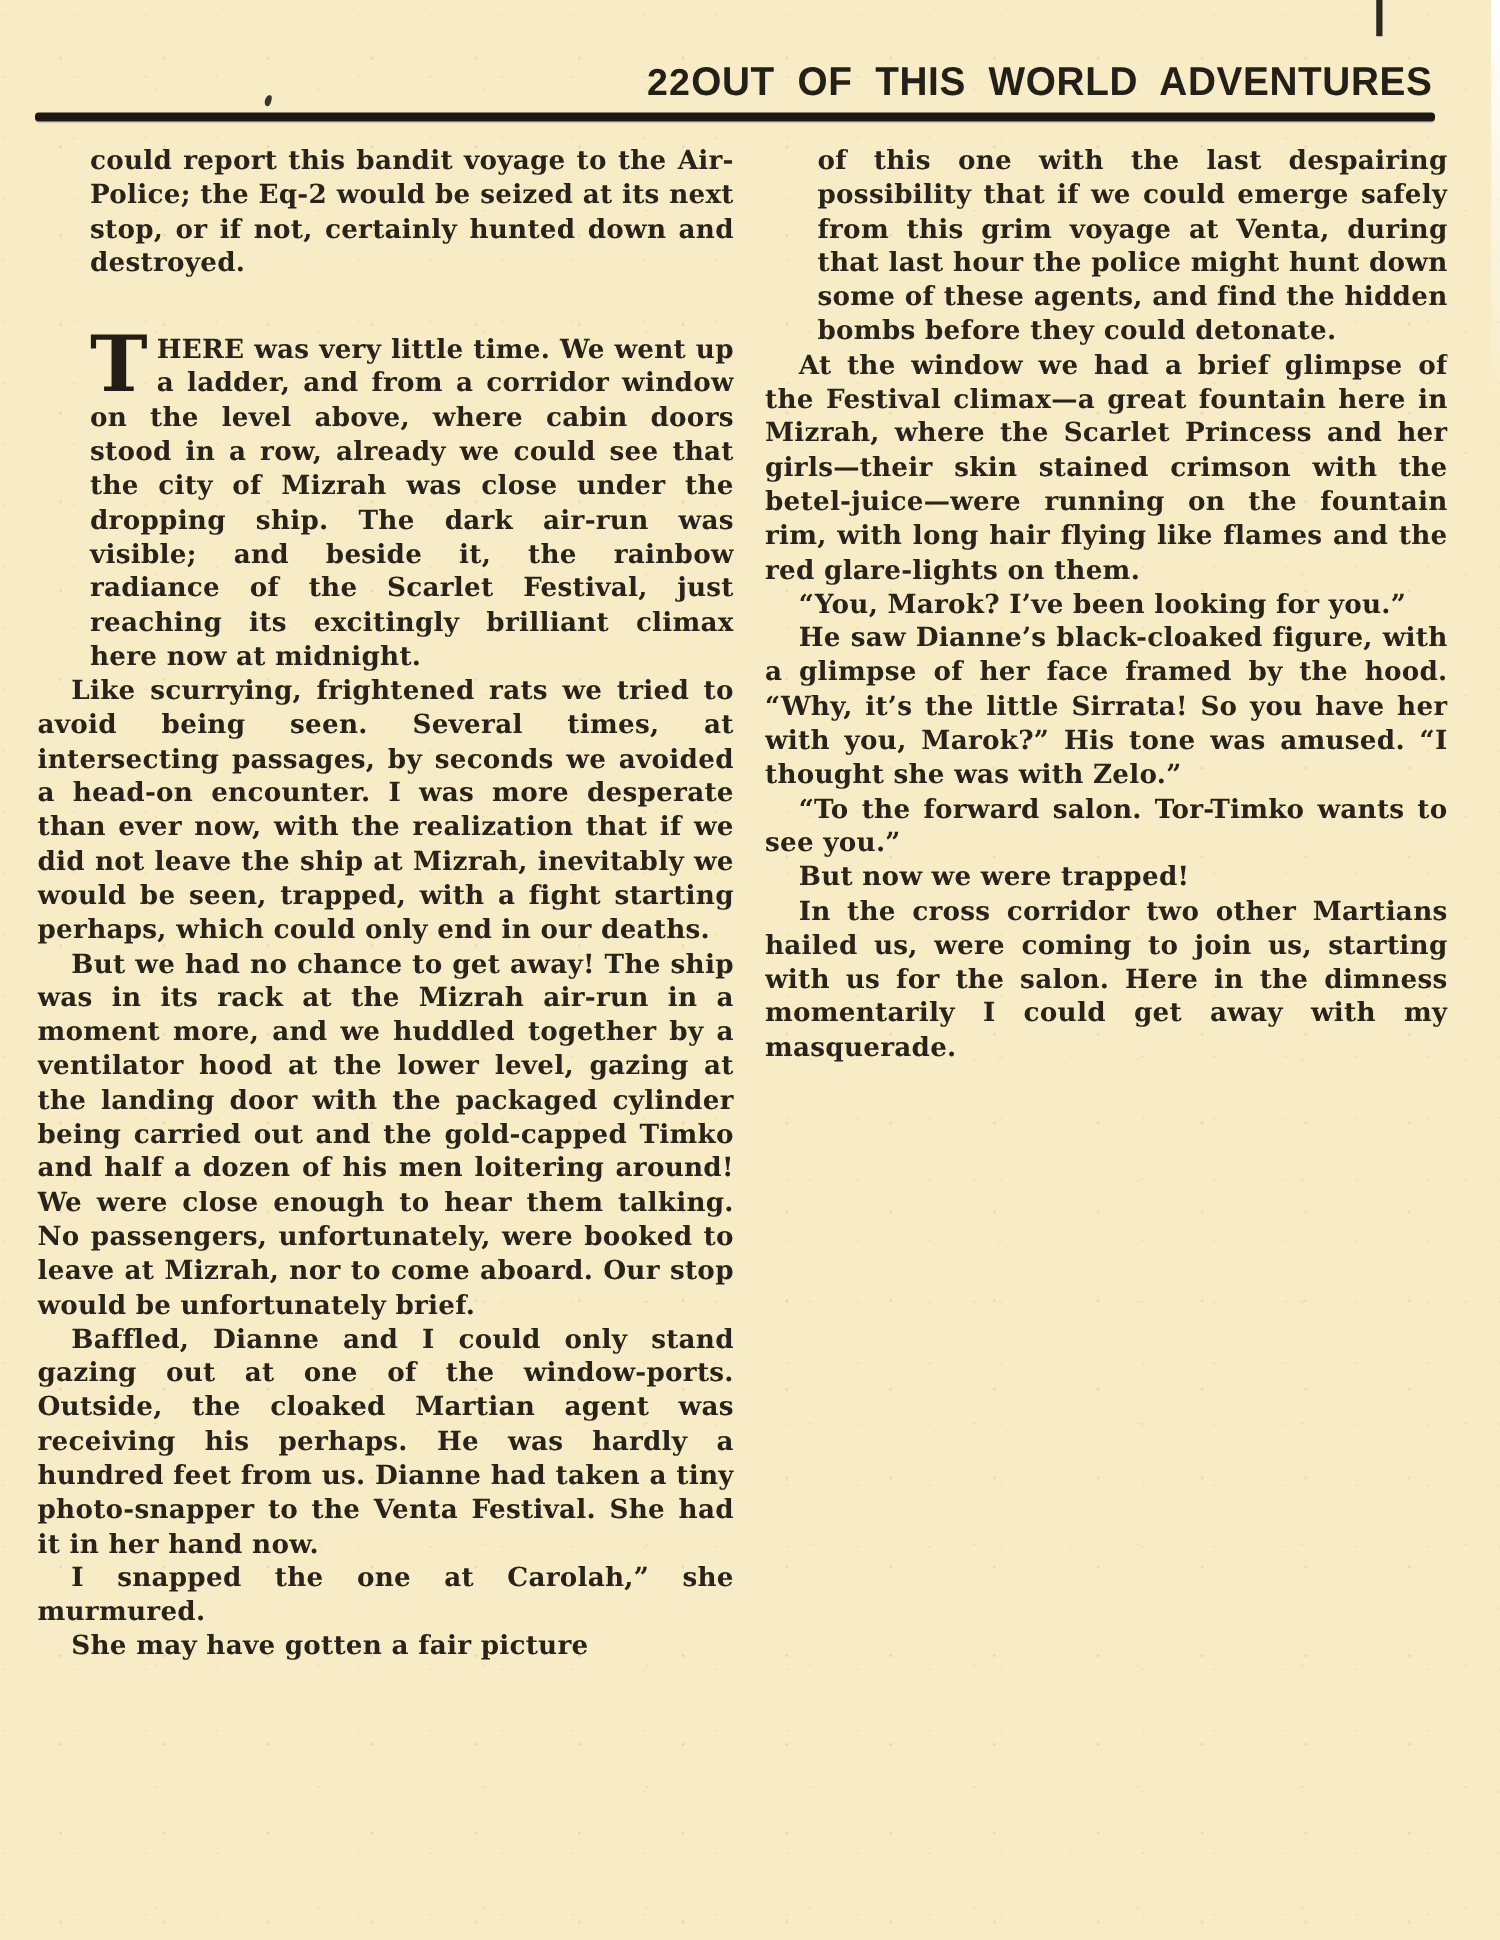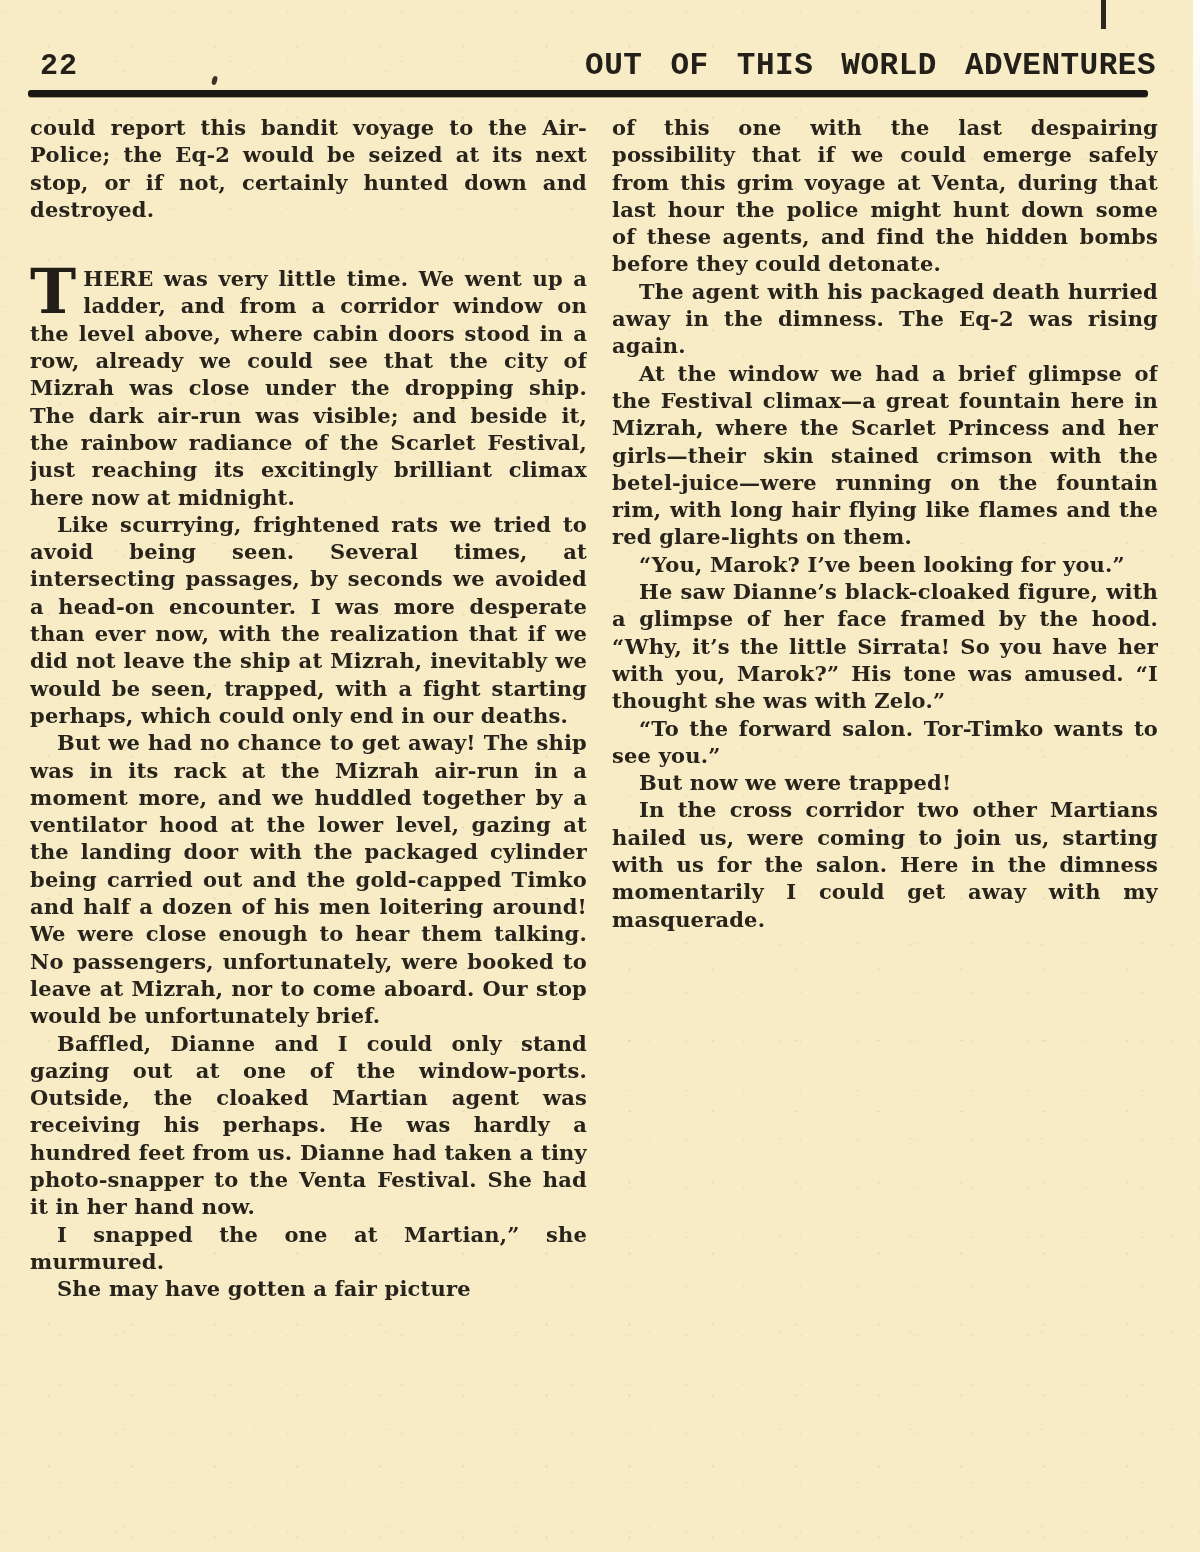--- a/index.html
+++ b/index.html
@@ -17,26 +17,25 @@
     overflow: hidden;
     font-family: "DejaVu Serif", serif;
     color: #28231b;
   }
   .header {
     position: absolute;
     left: 30px;
     top: 48px;
     width: 1116px;
     display: flex;
-    justify-content: space-between;
+    justify-content: flex-end;
     align-items: baseline;
-    font-family: Liberation Mono, monospace;
+    font-family: Liberation Sans, sans-serif;
     font-weight: bold;
     color: #23201a;
-    margin-left: 10px;
   }
   .pagenum { font-size: 30px; letter-spacing: 1px; }
   .running-title {
     font-size: 31px;
     letter-spacing: 0.5px;
     word-spacing: 9px;
     transform: scaleY(1.04);
     transform-origin: bottom right;
     white-space: nowrap;
   }
@@ -57,21 +56,21 @@
     overflow: hidden;
     text-align: justify;
     font-weight: bold;
     font-size: 21px;
     line-height: 27.3px;
     letter-spacing: 0.2px;
   }
   .col-left  { left: 30px;  width: 557px; }
   .col-right { left: 612px; width: 546px; }
   .col p { margin: 0; text-indent: 27px; }
-  .col p.noindent { text-indent: 0; }
+  .col p.noindent { text-indent: 0; margin-left: 42px; }
   .col p.section-start { margin-top: 42px; }
   .dropcap {
     float: left;
     font-size: 62px;
     line-height: 48px;
     padding: 3px 7px 0 0;
     font-weight: bold;
     color: #221e17;
   }
   .scan-line-artifact {
@@ -115,27 +114,26 @@
   <div class="scan-speck"></div>
   <div class="scan-line-artifact"></div>
   <div class="edge-light"></div>
 
   <div class="col col-left">
     <p class="noindent">could report this bandit voyage to the Air-Police; the Eq-2 would be seized at its next stop, or if not, certainly hunted down and destroyed.</p>
     <p class="noindent section-start"><span class="dropcap">T</span><span>HERE</span><span> was very little time. We went up a ladder, and from a corridor window on the level above, where cabin doors stood in a row, already we could see that the city of Mizrah was close under the dropping ship. The dark air-run was visible; and beside it, the rainbow radiance of the Scarlet Festival, just reaching its excitingly brilliant climax here now at midnight.</span></p>
     <p>Like scurrying, frightened rats we tried to avoid being seen. Several times, at intersecting passages, by seconds we avoided a head-on encounter. I was more desperate than ever now, with the realization that if we did not leave the ship at Mizrah, inevitably we would be seen, trapped, with a fight starting perhaps, which could only end in our deaths.</p>
     <p>But we had no chance to get away! The ship was in its rack at the Mizrah air-run in a moment more, and we huddled together by a ventilator hood at the lower level, gazing at the landing door with the packaged cylinder being carried out and the gold-capped Timko and half a dozen of his men loitering around! We were close enough to hear them talking. No passengers, unfortunately, were booked to leave at Mizrah, nor to come aboard. Our stop would be unfortunately brief.</p>
     <p>Baffled, Dianne and I could only stand gazing out at one of the window-ports. Outside, the cloaked Martian agent was receiving his perhaps. He was hardly a hundred feet from us. Dianne had taken a tiny photo-snapper to the Venta Festival. She had it in her hand now.</p>
-    <p>I snapped the one at Martian,” she murmured.</p>
+    <p>I snapped the one at Carolah,” she murmured.</p>
     <p>She may have gotten a fair picture</p>
   </div>
 
   <div class="col col-right">
     <p class="noindent">of this one with the last despairing possibility that if we could emerge safely from this grim voyage at Venta, during that last hour the police might hunt down some of these agents, and find the hidden bombs before they could detonate.</p>
-    <p>The agent with his packaged death hurried away in the dimness. The Eq-2 was rising again.</p>
     <p>At the window we had a brief glimpse of the Festival climax—a great fountain here in Mizrah, where the Scarlet Princess and her girls—their skin stained crimson with the betel-juice—were running on the fountain rim, with long hair flying like flames and the red glare-lights on them.</p>
     <p>“You, Marok? I’ve been looking for you.”</p>
     <p>He saw Dianne’s black-cloaked figure, with a glimpse of her face framed by the hood. “Why, it’s the little Sirrata! So you have her with you, Marok?” His tone was amused. “I thought she was with Zelo.”</p>
     <p>“To the forward salon. Tor-Timko wants to see you.”</p>
     <p>But now we were trapped!</p>
     <p>In the cross corridor two other Martians hailed us, were coming to join us, starting with us for the salon. Here in the dimness momentarily I could get away with my masquerade.</p>
   </div>
 
 </div>
 

